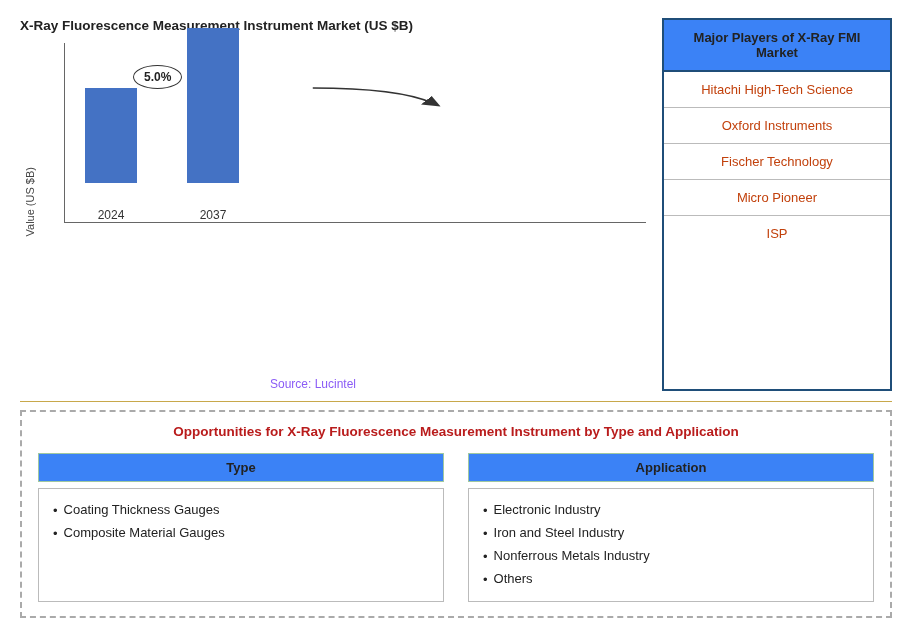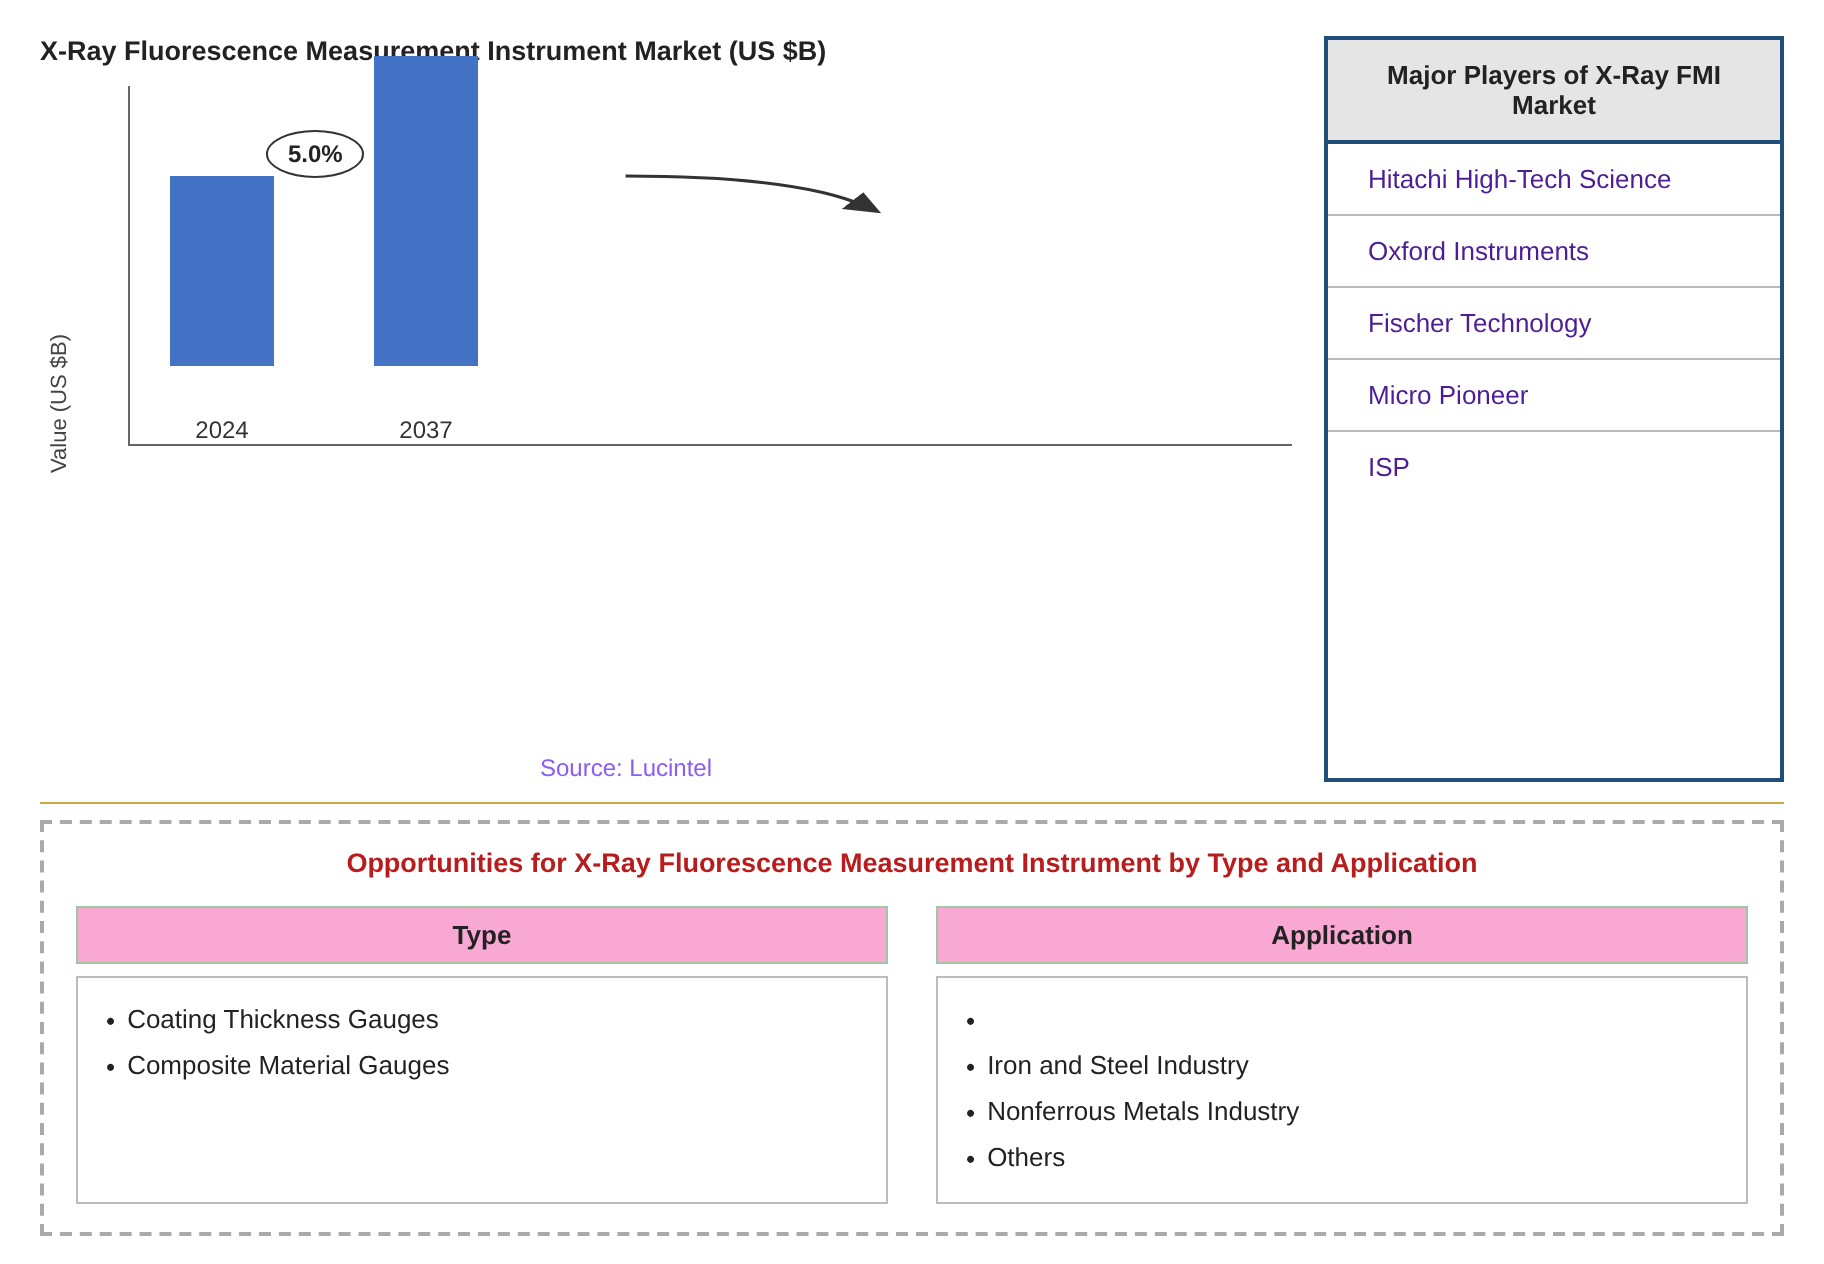--- a/index.html
+++ b/index.html
@@ -123,33 +123,34 @@
 
     
     .players-panel {
       width: 230px;
       border: 2px solid #1f4e79;
       display: flex;
       flex-direction: column;
     }
 
     .players-header {
-      background: #e5e5e5;
+      background: #3b82f6;
       border-bottom: 2px solid #1f4e79;
       text-align: center;
       font-weight: bold;
       font-size: 13px;
       color: #222;
       padding: 10px 8px;
     }
 
     .player-item {
       border-bottom: 1px solid #bbb;
-      font-size: 13px;
-      color: #4c1d95;
+      text-align: center;
+      font-size: 13px;
+      color: #c2410c;
       padding: 10px 20px;
     }
 
     .player-item:last-child {
       border-bottom: none;
     }
 
     
     .divider {
       border: none;
@@ -181,21 +182,21 @@
     }
 
     .bottom-col {
       flex: 1;
       display: flex;
       flex-direction: column;
       gap: 6px;
     }
 
     .col-header {
-      background: #f9a8d4;
+      background: #3b82f6;
       text-align: center;
       font-weight: bold;
       font-size: 13px;
       color: #222;
       padding: 6px 0;
       border: 1px solid #a0c8a0;
     }
 
     .col-body {
       border: 1px solid #bbb;
@@ -294,20 +295,21 @@
           <span>Composite Material Gauges</span>
         </div>
       </div>
     </div>
 
     <div class="bottom-col">
       <div class="col-header">Application</div>
       <div class="col-body">
         <div class="col-item">
           <span class="bullet">•</span>
+          <span>Electronic Industry</span>
         </div>
         <div class="col-item">
           <span class="bullet">•</span>
           <span>Iron and Steel Industry</span>
         </div>
         <div class="col-item">
           <span class="bullet">•</span>
           <span>Nonferrous Metals Industry</span>
         </div>
         <div class="col-item">

